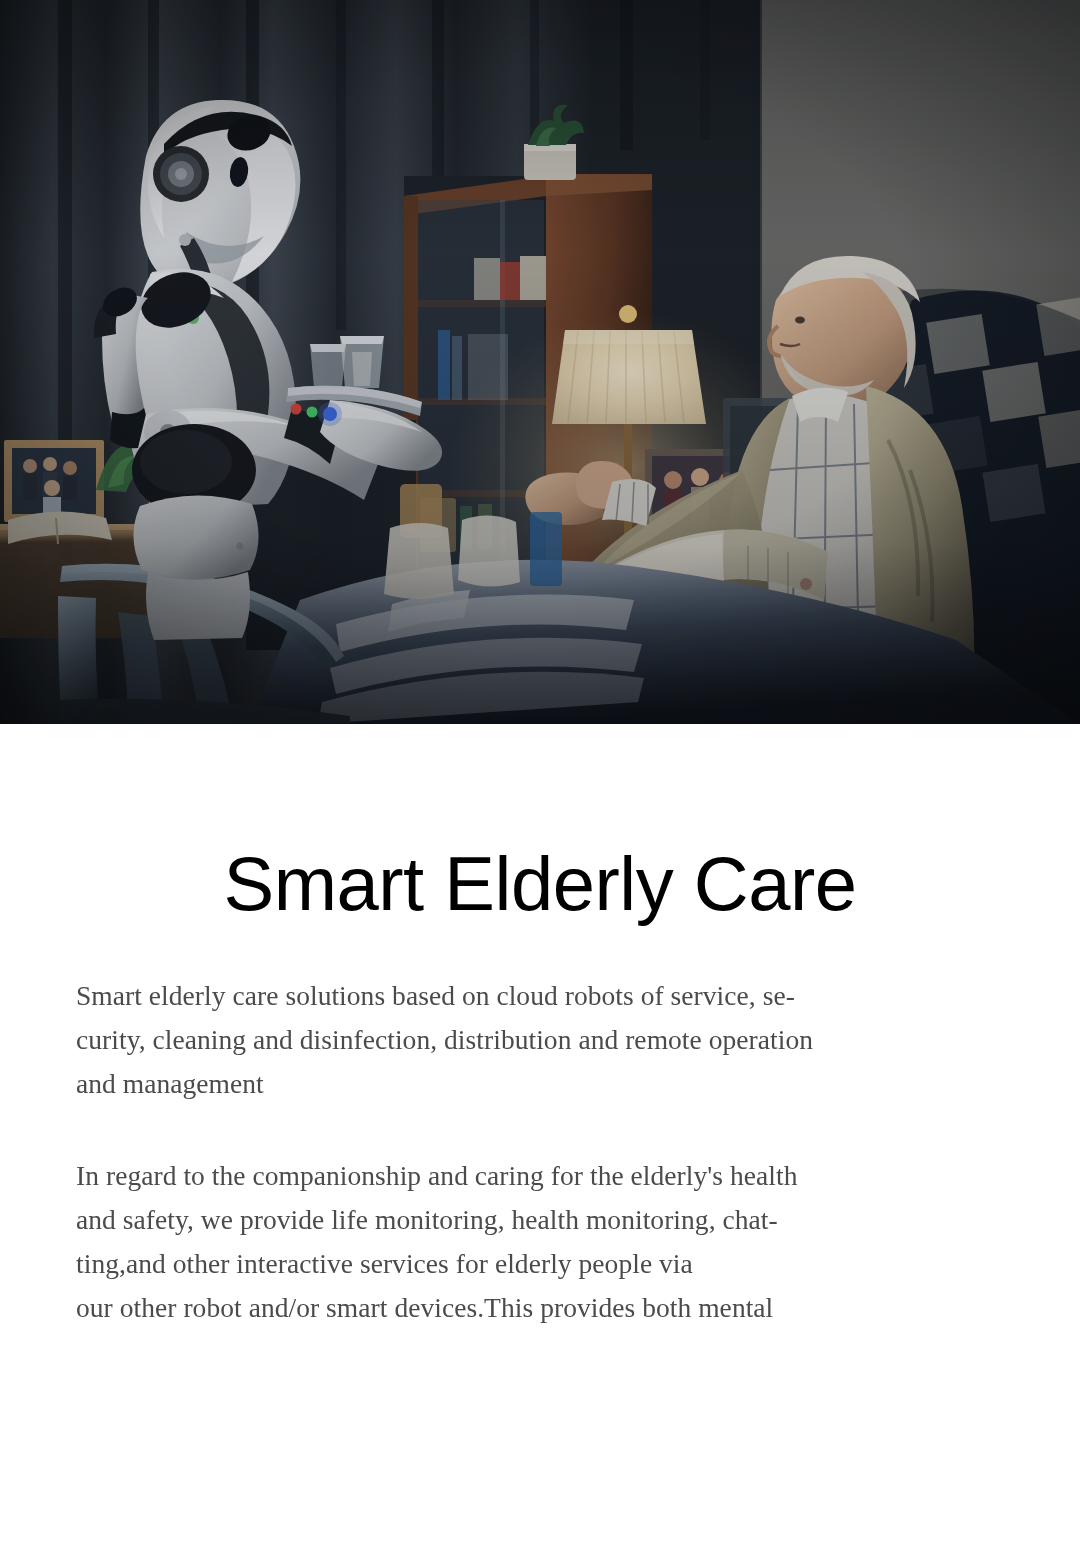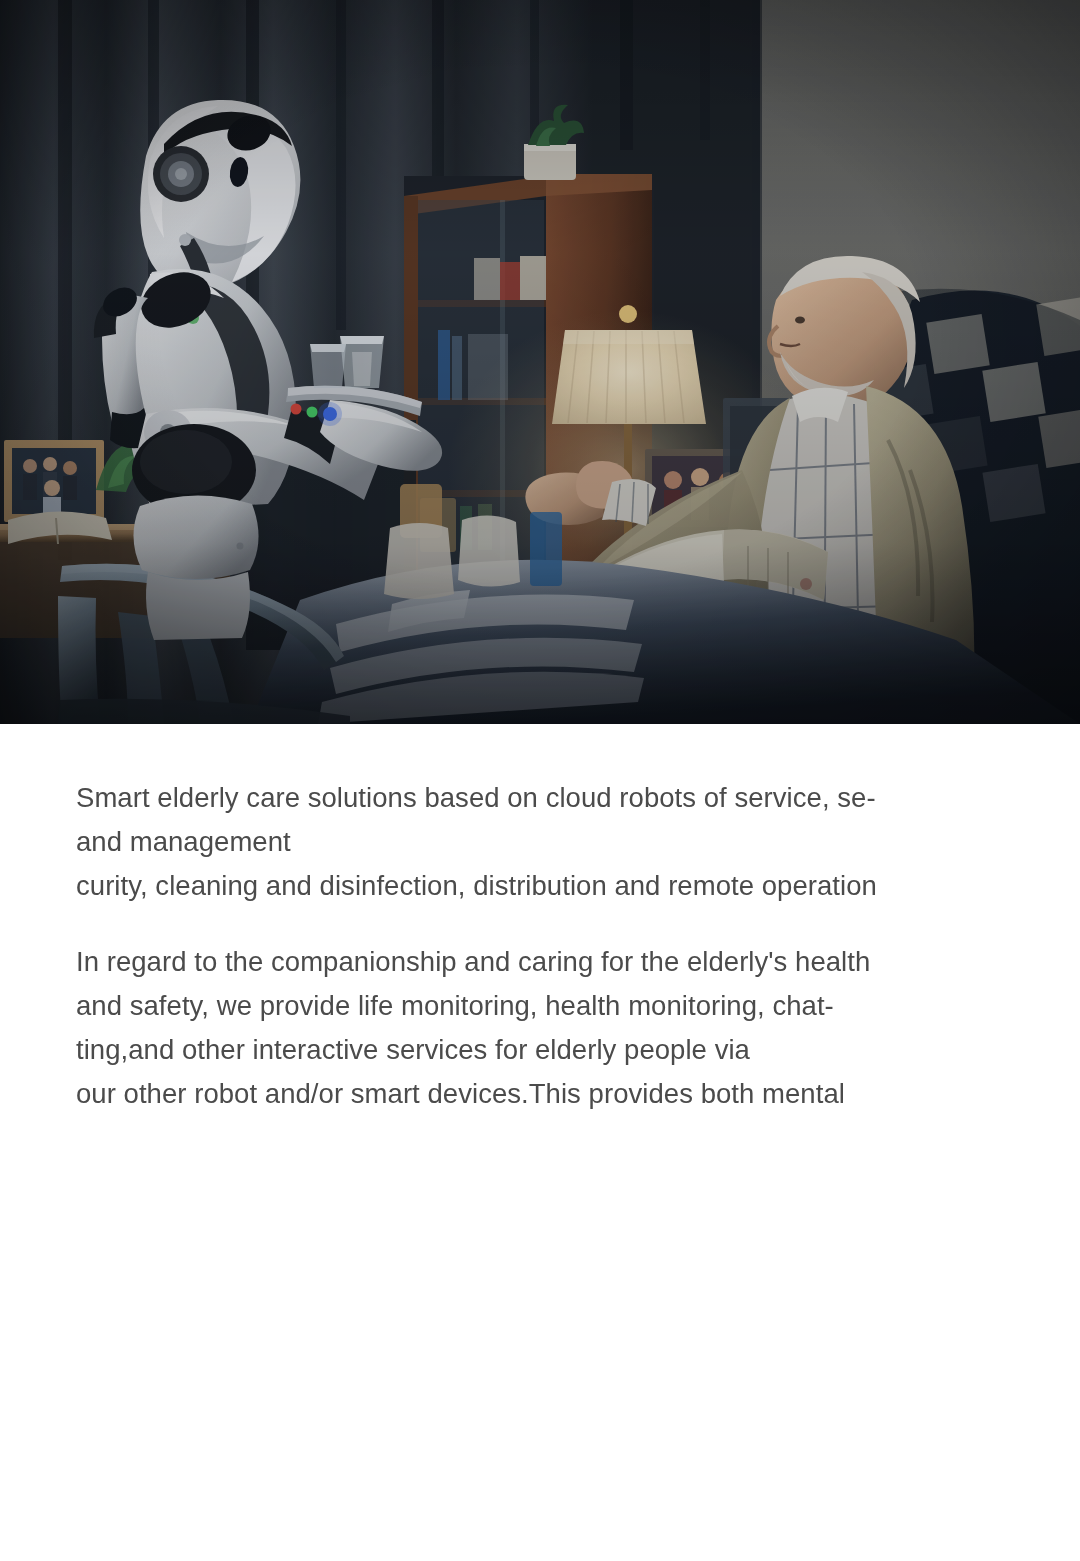--- a/index.html
+++ b/index.html
@@ -46,22 +46,23 @@
     padding-top: 52px;
     padding-left: 76px;
     padding-right: 68px;
   }
   .para {
     margin: 0;
     font-size: 27.5px;
     line-height: 44px;
     color: #4b4b4b;
     letter-spacing: 0.05px;
-  }
-  .para + .para { margin-top: 32px; }
+    font-family: Liberation Serif, serif;
+  }
+  .para + .para { margin-top: 48px; }
   .para .brk { display: block; }
 </style>
 </head>
 <body>
 
 <div class="hero">
   <svg viewBox="0 0 1080 724" preserveAspectRatio="none">
     <defs>
       <linearGradient id="gCurtain" x1="0" y1="0" x2="1" y2="0">
         <stop offset="0" stop-color="#1f2429"></stop>
@@ -461,27 +462,28 @@
 
       <rect x="0" y="0" width="1080" height="724" fill="url(#gVign)"></rect>
       <rect x="0" y="0" width="1080" height="724" fill="url(#gVignR)"></rect>
       <rect x="0" y="0" width="1080" height="724" fill="#1d2738" opacity="0.10"></rect>
     </g>
   </svg>
 </div>
 
 <div class="content">
 
+  <h1 class="page-title">Smart Elderly Care</h1>
 
   <div class="body-wrap">
 
     <p class="para">
       <span class="brk">Smart elderly care solutions based on cloud robots of service, se-</span>
+      <span class="brk">curity, cleaning and disinfection, distribution and remote operation</span>
       <span class="brk">and management</span>
-      <span class="brk">curity, cleaning and disinfection, distribution and remote operation</span>
     </p>
 
     <p class="para">
       <span class="brk">In regard to the companionship and caring for the elderly's health</span>
       <span class="brk">and safety, we provide life monitoring, health monitoring, chat-</span>
       <span class="brk">ting,and other interactive services for elderly people via</span>
       <span class="brk">our other robot and/or smart devices.This provides both mental</span>
     </p>
 
   </div>

